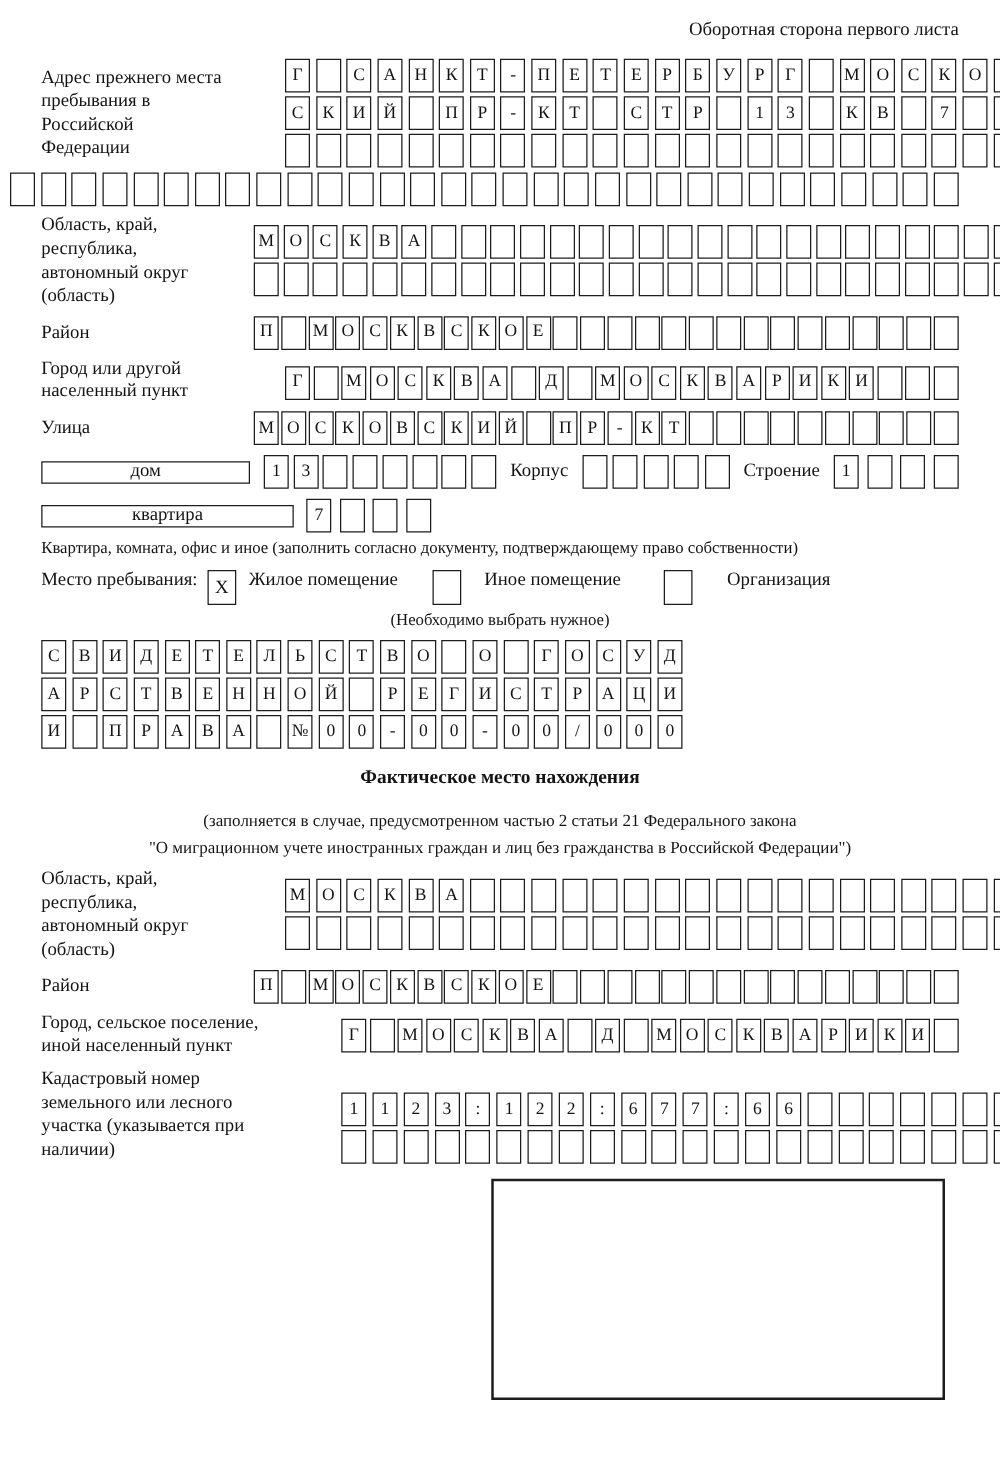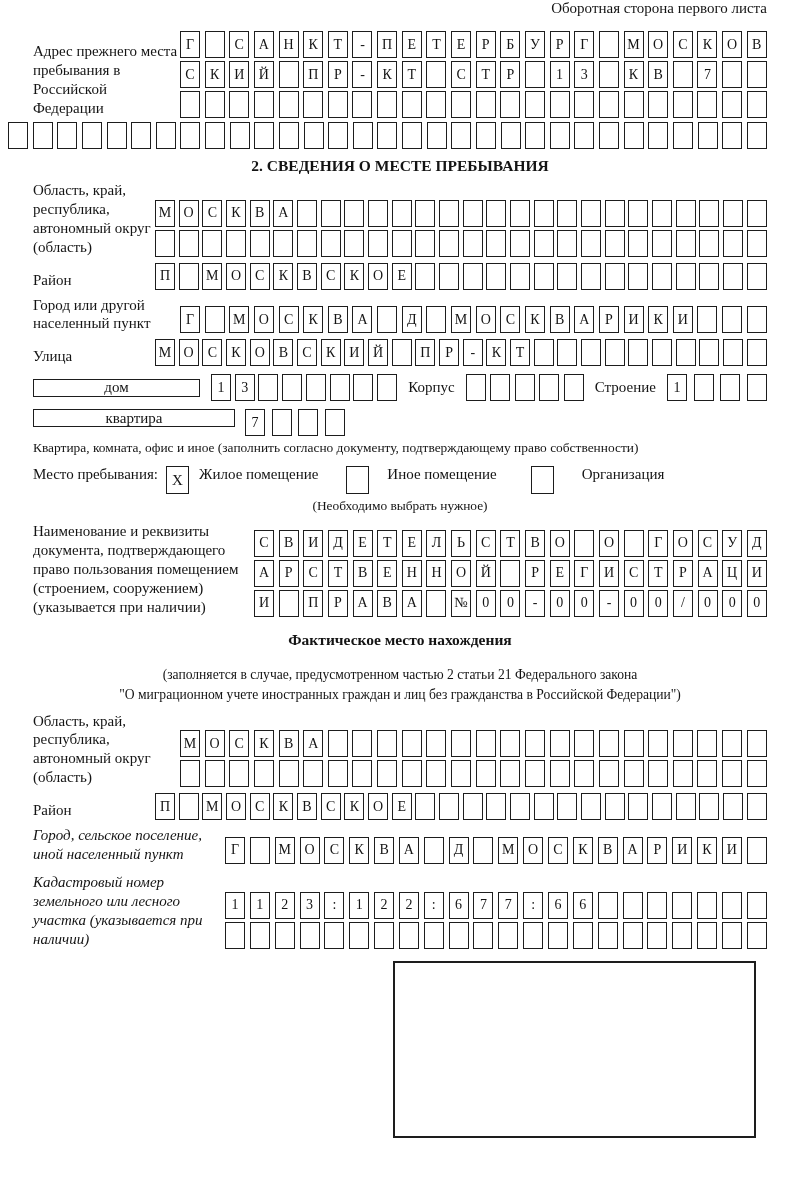--- a/index.html
+++ b/index.html
@@ -1,26 +1,26 @@
 <!DOCTYPE html>
 <html><head>
 <meta charset="utf-8">
 <style>
   html,body{margin:0;padding:0;background:#fff;}
   body{width:800px;height:1180px;overflow:hidden;color:#141414;
        font-family:"Liberation Serif","DejaVu Serif",serif;}
   .page{position:relative;padding:0 33px;width:734px;}
-  .header-note{padding-top:0;text-align:right;font-size:15px;}
-  .row{display:flex;align-items:flex-end;}
+  .header-note{padding-top:16px;text-align:right;font-size:15px;}
+  .row{display:flex;align-items:center;gap:48px;}
   .label{font-size:15px;line-height:1.26;flex-shrink:0;}
   .w145{width:147px;}
   .w122{width:122px;}
   .w147{width:147px;}
   .w221{width:221px;}
-  .w192{width:192px;font-style:italic;}
+  .w192{width:192px;}
   .grids{display:flex;flex-direction:column;gap:3px;}
   .grid{display:flex;justify-content:space-between;}
   .cell{width:20px;height:27px;border:1.8px solid #1d1d1d;box-sizing:border-box;
         display:flex;align-items:center;justify-content:center;
         font-size:14px;line-height:1;}
   .g24{width:587px;}
   .g26{width:612px;}
   .g31{width:759px;margin-left:-25px;margin-top:4px;}
   .g21{width:513px;}
   .g22{width:542px;}
@@ -30,21 +30,21 @@
   .caption{font-size:13.4px;text-align:center;margin-top:4px;}
   .caption.left{text-align:left;}
   .section-title{font-size:15.5px;font-weight:bold;text-align:center;margin-top:8px;}
   .mt6{margin-top:6px;} .mt8{margin-top:8px;} .mt14{margin-top:14px;}
   .wide-box{border:1.8px solid #1d1d1d;height:18px;box-sizing:border-box;
         display:flex;align-items:center;justify-content:center;font-size:15px;flex-shrink:0;}
   .house-row{display:flex;align-items:center;justify-content:space-between;margin-top:8px;}
   .house-box{width:167px;}
   .apt-box{width:202px;}
   .inline-label{font-size:15px;white-space:nowrap;}
-  .apt-row{display:flex;align-items:flex-start;gap:10px;margin-top:8px;}
+  .apt-row{display:flex;align-items:center;gap:10px;margin-top:8px;}
   .place-row{display:flex;align-items:flex-start;margin-top:10px;font-size:15px;}
   .checkbox{width:23px;height:28px;border:1.8px solid #1d1d1d;box-sizing:border-box;
         display:flex;align-items:center;justify-content:center;font-size:15px;flex-shrink:0;}
   .stamp-box{width:363px;height:177px;border:2px solid #1d1d1d;box-sizing:border-box;
         margin-left:360px;margin-top:12px;}
   .actual-note{font-size:13.6px;text-align:center;margin-top:16px;line-height:1.5;}
 </style>
 </head>
 <body>
 
@@ -162,21 +162,20 @@
       <span class="cell"></span>
       <span class="cell"></span>
       <span class="cell"></span>
       <span class="cell"></span>
       <span class="cell"></span>
       <span class="cell"></span>
       <span class="cell"></span>
       <span class="cell"></span>
     </div>
 
-  <div class="section-title">2. СВЕДЕНИЯ О МЕСТЕ ПРЕБЫВАНИЯ</div>
 
   <div class="row mt6">
     <div class="label w122">Область, край, республика, автономный округ (область)</div>
     <div class="grids">
       <div class="grid g26">
           <span class="cell">М</span>
           <span class="cell">О</span>
           <span class="cell">С</span>
           <span class="cell">К</span>
           <span class="cell">В</span>
@@ -372,21 +371,20 @@
     <span class="checkbox" style="margin-left:8px;">X</span>
     <span style="margin-left:10px;">Жилое помещение</span>
     <span class="checkbox" style="margin-left:28px;"></span>
     <span style="margin-left:18px;">Иное помещение</span>
     <span class="checkbox" style="margin-left:34px;"></span>
     <span style="margin-left:28px;">Организация</span>
   </div>
   <div class="caption">(Необходимо выбрать нужное)</div>
 
   <div class="row mt8">
-    <div class="label w221">Наименование и реквизиты документа, подтверждающего право пользования помещением (строением, сооружением) (указывается при наличии)</div>
     <div class="grids">
       <div class="grid g21">
           <span class="cell">С</span>
           <span class="cell">В</span>
           <span class="cell">И</span>
           <span class="cell">Д</span>
           <span class="cell">Е</span>
           <span class="cell">Т</span>
           <span class="cell">Е</span>
           <span class="cell">Л</span>

